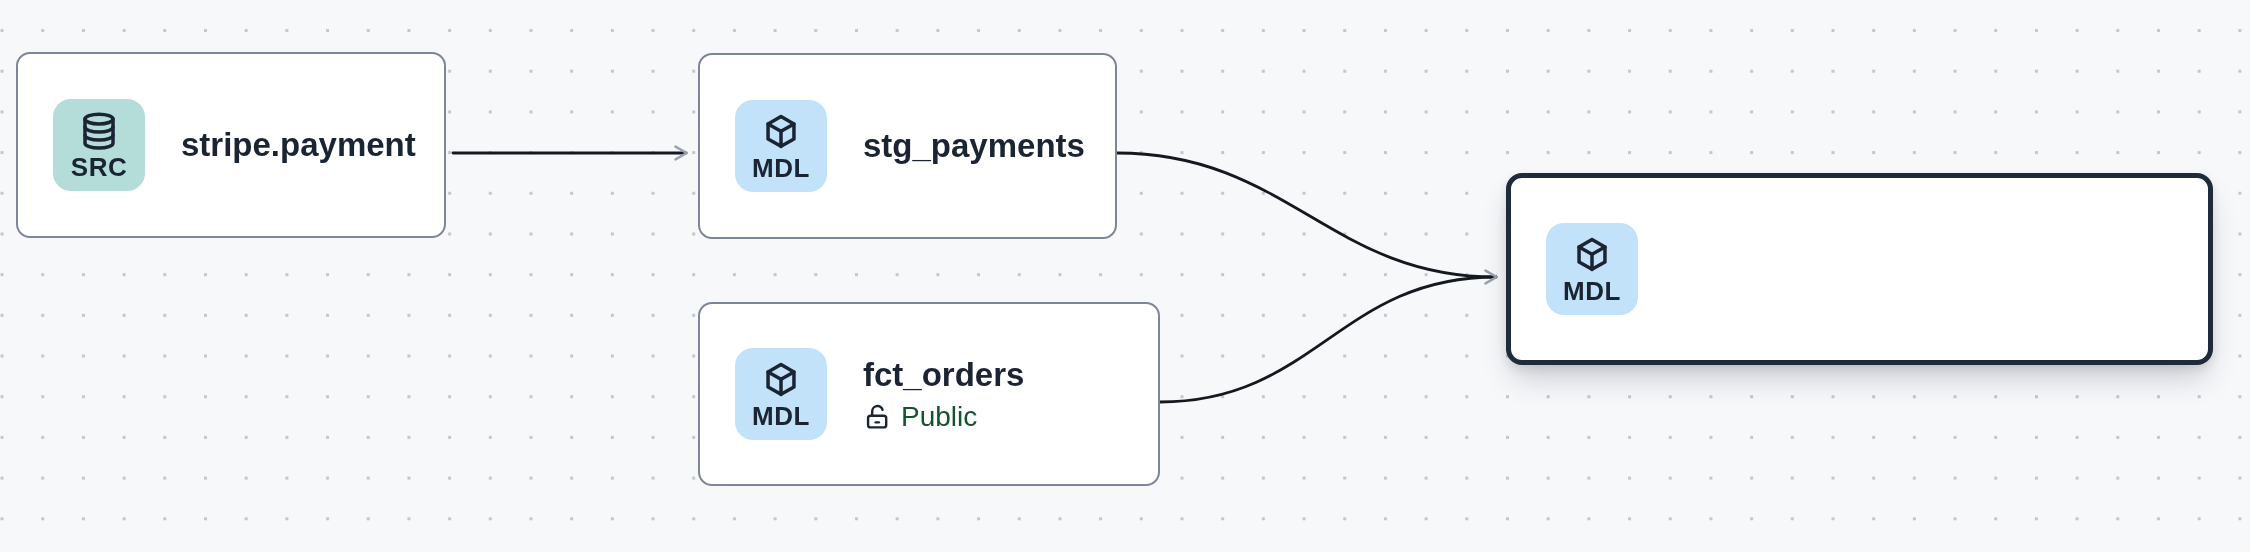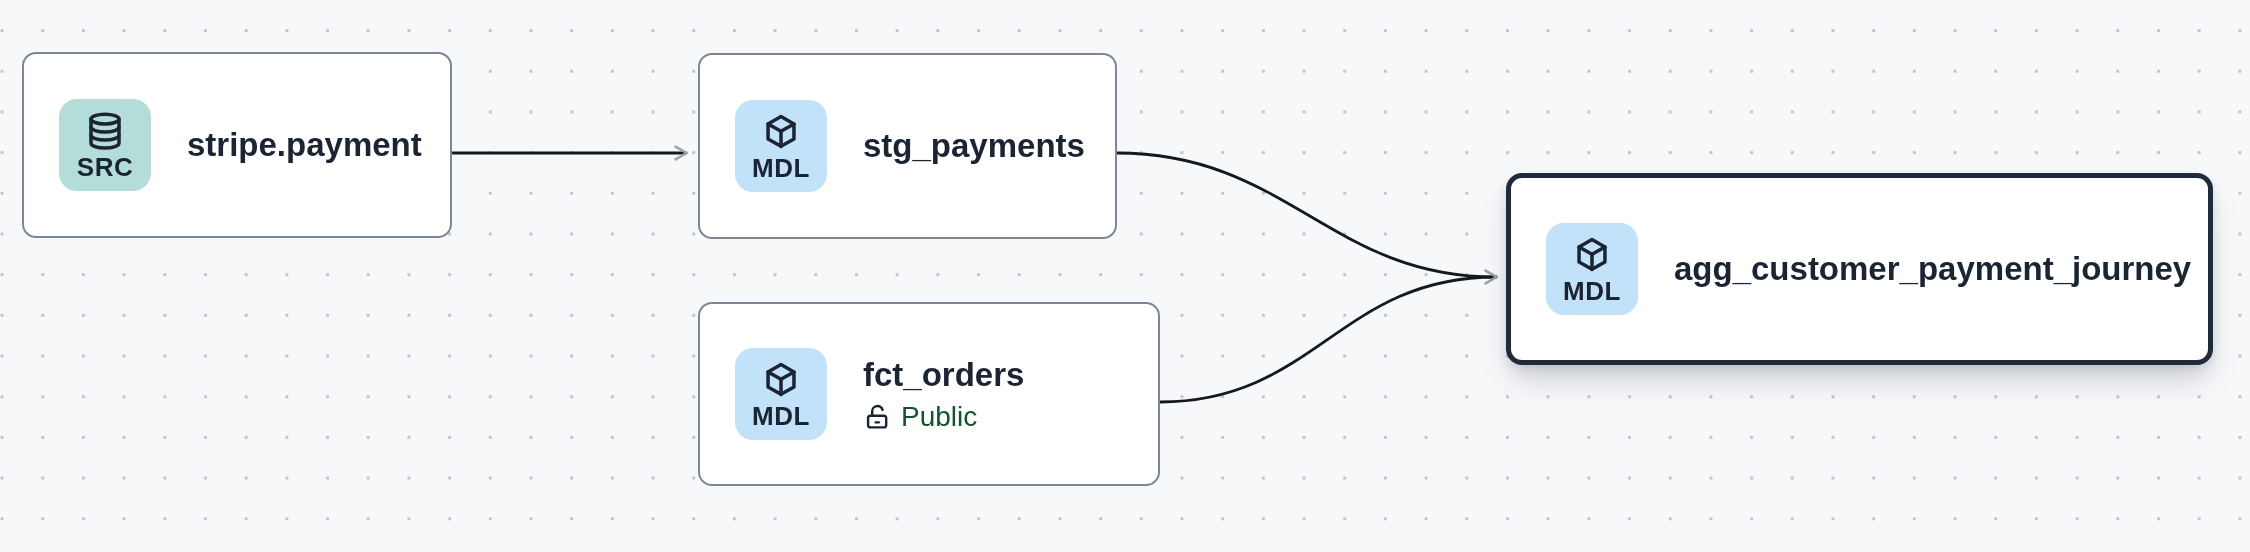--- a/index.html
+++ b/index.html
@@ -40,21 +40,21 @@
     display: flex;
     align-items: center;
     padding-left: 35px;
     cursor: pointer;
   }
   .node.selected {
     border: 5px solid #1f2a3a;
     border-radius: 16px;
     box-shadow: 0 18px 30px -6px rgba(31, 42, 58, 0.22), 0 4px 10px rgba(31, 42, 58, 0.10);
   }
-  .n1 { left: 22px;   top: 52px;  width: 430px; height: 186px; }
+  .n1 { left: 16px;   top: 52px;  width: 430px; height: 186px; }
   .n2 { left: 698px;  top: 53px;  width: 419px; height: 186px; }
   .n3 { left: 698px;  top: 302px; width: 462px; height: 184px; }
   .n4 { left: 1506px; top: 173px; width: 707px; height: 192px; }
   .badge {
     flex: 0 0 auto;
     width: 92px;
     height: 92px;
     border-radius: 18px;
     display: flex;
     flex-direction: column;
@@ -174,18 +174,15 @@
 
   <div class="node n4 selected">
     <div class="badge badge-mdl">
       <svg viewBox="0 0 24 24">
         <path class="icon-stroke" d="M12 2.6 L19.4 6.8 L12 11 L4.6 6.8 Z"></path>
         <path class="icon-stroke" d="M4.6 6.8 V15.4 L12 19.6 V11"></path>
         <path class="icon-stroke" d="M19.4 6.8 V15.4 L12 19.6"></path>
       </svg>
       <span class="badge-label">MDL</span>
     </div>
-    <div class="node-text">
-      <span class="node-title">agg_customer_payment_journey</span>
-    </div>
   </div>
 
 </div>
 
 </body></html>

